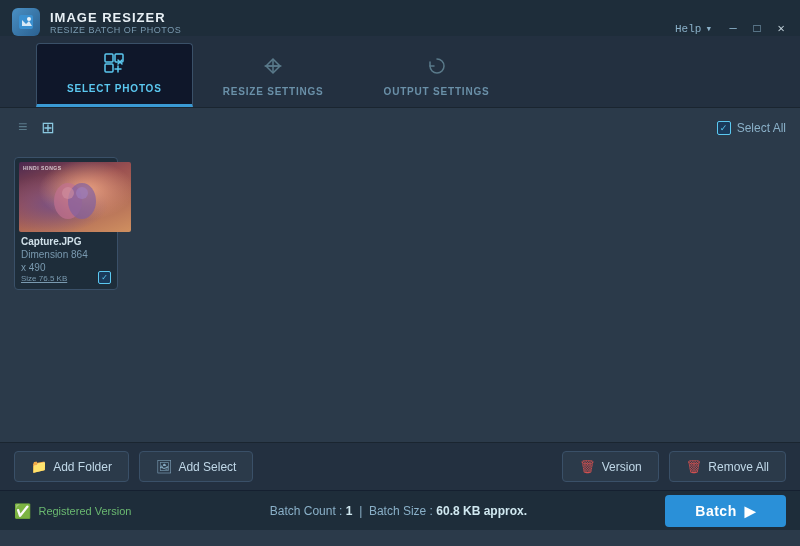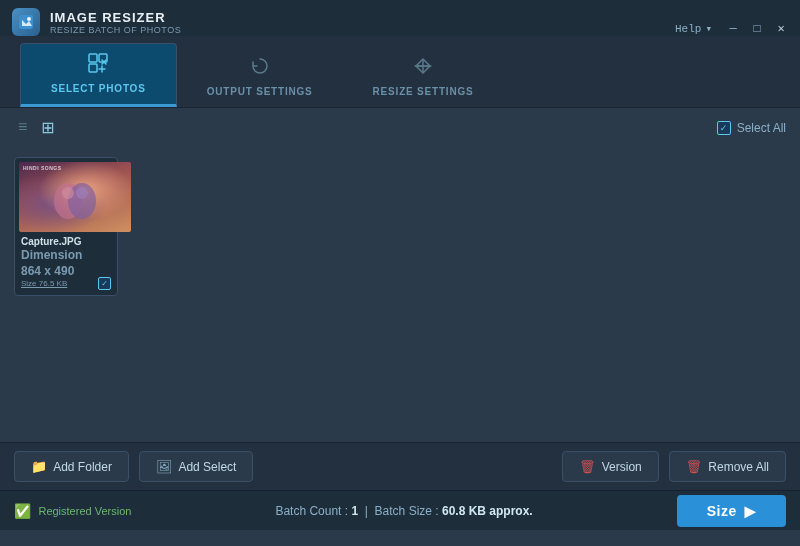--- a/index.html
+++ b/index.html
@@ -92,26 +92,27 @@
       flex-direction: column;
       align-items: center;
       justify-content: center;
       padding: 8px 30px 10px;
       cursor: pointer;
       gap: 4px;
       position: relative;
       min-width: 150px;
     }
     .tab.active {
-      background: #0c4a6e;
+      background: #0f172a;
       border-top: 1px solid #3a5068;
       border-left: 1px solid #3a5068;
       border-right: 1px solid #3a5068;
       border-bottom: 3px solid #3a9ad4;
       border-radius: 4px 4px 0 0;
+      margin-left: 16px;
     }
     .tab-icon {
       font-size: 20px;
       color: #5c8faa;
     }
     .tab.active .tab-icon {
       color: #5bc8f0;
     }
     .tab-label {
       font-size: 10px;
@@ -224,24 +225,23 @@
     .photo-text {
       flex: 1;
     }
     .photo-name {
       font-size: 10px;
       font-weight: 700;
       color: #d0e0e8;
       line-height: 1.3;
     }
     .photo-dim {
-      font-size: 12px;
+      font-size: 10px;
       color: #7a9ab0;
       line-height: 1.3;
-      font-weight: bold;
     }
     .photo-size {
       font-size: 8px;
       color: #7a9ab0;
       line-height: 1.3;
       text-decoration: underline;
     }
     .photo-checkbox {
       width: 13px;
       height: 13px;
@@ -389,35 +389,35 @@
         <path d="M15 14 L15 20 M12 17 L18 17" stroke="#5bc8f0" stroke-width="1.5" stroke-linecap="round"></path>
         <path d="M19 8 L15 12" stroke="#5bc8f0" stroke-width="1.5" stroke-linecap="round"></path>
         <path d="M19 12 L15 8" stroke="#5bc8f0" stroke-width="1.5" stroke-linecap="round"></path>
       </svg>
     </span>
     <span class="tab-label">SELECT PHOTOS</span>
   </div>
   <div class="tab">
     <span class="tab-icon">
       <svg width="22" height="22" viewBox="0 0 22 22" fill="none">
-        <path d="M11 4 A7 7 0 1 1 4 11" stroke="#5a7a8a" stroke-width="1.5" fill="none" stroke-linecap="round"></path>
-        <path d="M4 7 L4 11 L8 11" stroke="#5a7a8a" stroke-width="1.5" fill="none" stroke-linecap="round" stroke-linejoin="round"></path>
-      </svg>
-    </span>
-    <span class="tab-label">OUTPUT SETTINGS</span>
-  </div>
-  <div class="tab">
-    <span class="tab-icon">
-      <svg width="22" height="22" viewBox="0 0 22 22" fill="none">
         <polygon points="4,11 11,4 18,11" stroke="#5a7a8a" stroke-width="1.5" fill="none"></polygon>
         <polygon points="4,11 11,18 18,11" stroke="#5a7a8a" stroke-width="1.5" fill="none"></polygon>
         <line x1="11" y1="4" x2="11" y2="18" stroke="#5a7a8a" stroke-width="1.5"></line>
       </svg>
     </span>
     <span class="tab-label">RESIZE SETTINGS</span>
+  </div>
+  <div class="tab">
+    <span class="tab-icon">
+      <svg width="22" height="22" viewBox="0 0 22 22" fill="none">
+        <path d="M11 4 A7 7 0 1 1 4 11" stroke="#5a7a8a" stroke-width="1.5" fill="none" stroke-linecap="round"></path>
+        <path d="M4 7 L4 11 L8 11" stroke="#5a7a8a" stroke-width="1.5" fill="none" stroke-linecap="round" stroke-linejoin="round"></path>
+      </svg>
+    </span>
+    <span class="tab-label">OUTPUT SETTINGS</span>
   </div>
 </div>
 
 <div class="toolbar-row">
   <div class="view-toggles">
     <span class="view-btn">≡</span>
     <span class="view-btn active">⊞</span>
   </div>
   <div class="select-all-area">
     <div class="checkbox-checked">✓</div>
@@ -483,16 +483,16 @@
     <span>Registered Version</span>
   </div>
   <div class="status-center">
     <span>Batch Count :</span>
     <strong>1</strong>
     &nbsp;<span>|</span>&nbsp;
     <span>Batch Size :</span>
     <strong>60.8 KB approx.</strong>
   </div>
   <button class="next-btn">
-    <span>Size</span>
+    <span>Batch</span>
     <span>▶</span>
   </button>
 </div>
 
 </body></html>

